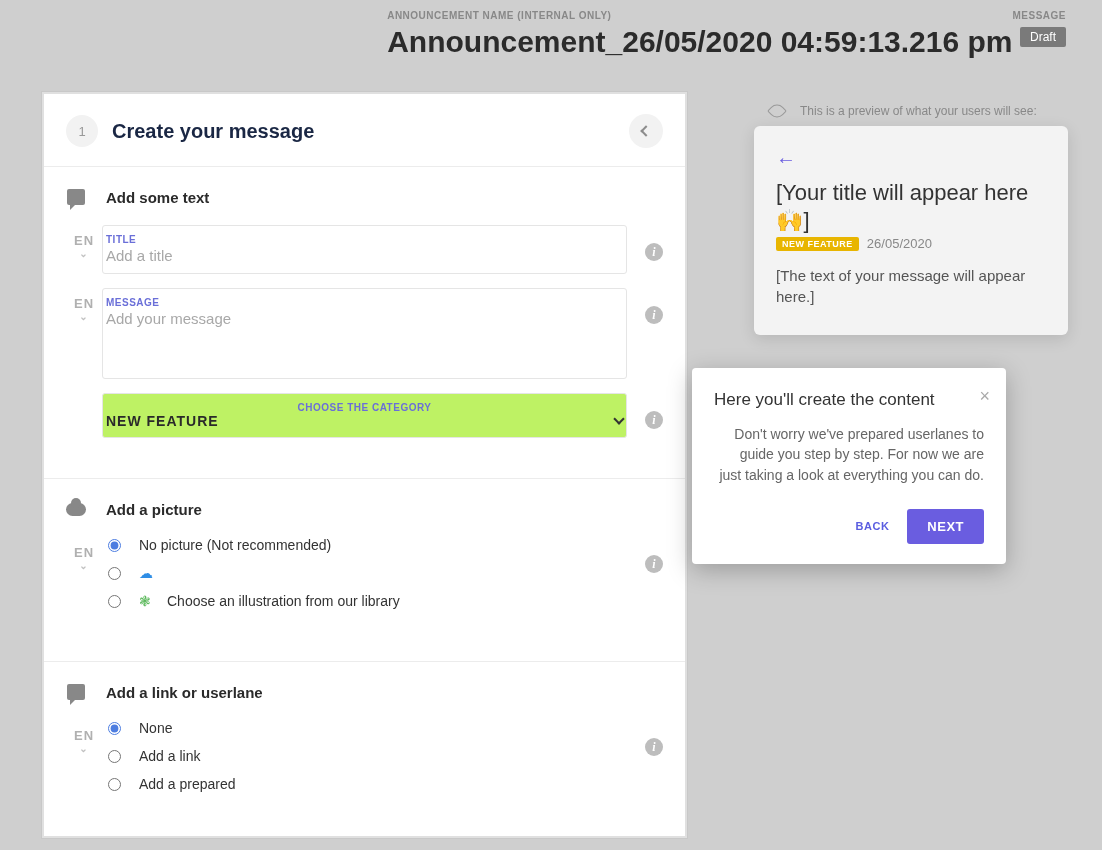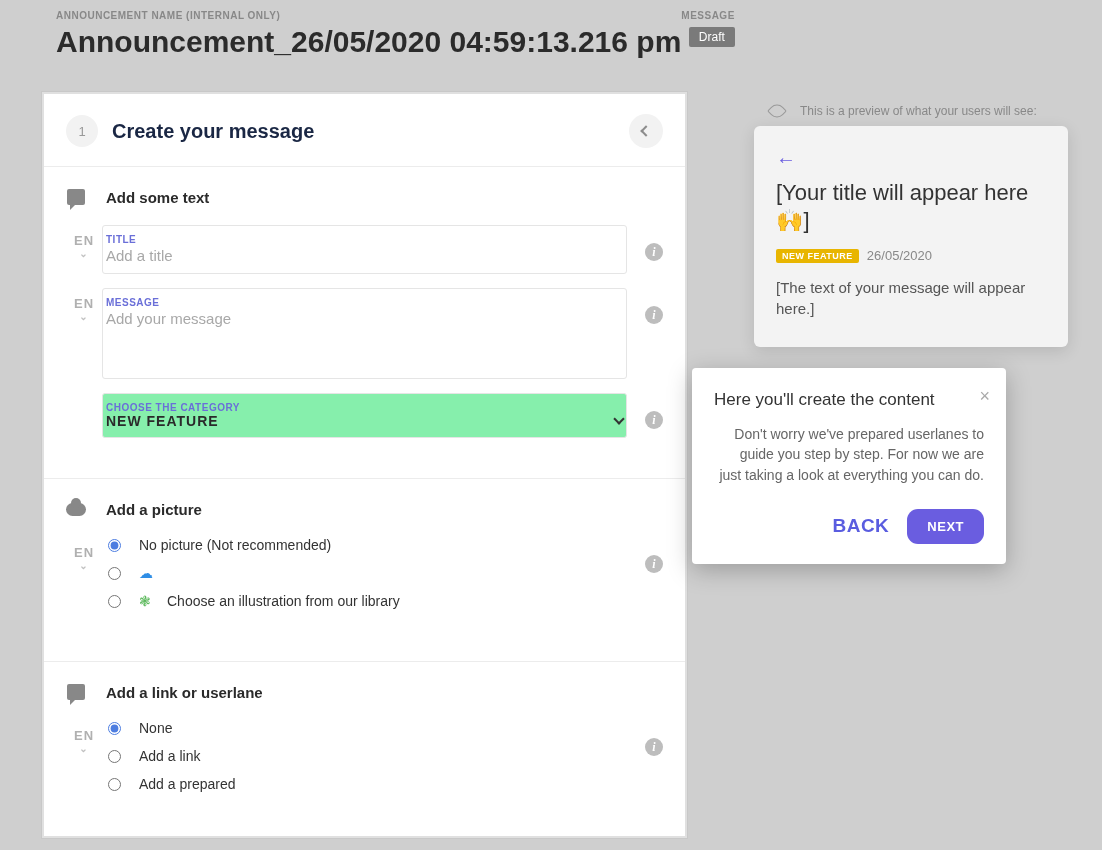--- a/index.html
+++ b/index.html
@@ -7,21 +7,21 @@
     font-family: -apple-system, BlinkMacSystemFont, "Segoe UI", Arial, sans-serif;
     background: #cfcfcf;
     width: 1102px;
     height: 850px;
     overflow: hidden;
     position: relative;
   }
   .page-header {
     padding: 10px 36px 0 56px;
     display: flex;
-    justify-content: flex-start;
+    justify-content: flex-end;
     align-items: flex-start;
   }
   .header-left .small-label {
     font-size: 10px;
     letter-spacing: 0.5px;
     color: #888;
     font-weight: 600;
   }
   .header-left .page-title {
     font-size: 30px;
@@ -130,21 +130,21 @@
     display:block;
     font-size:10px;
     color:#c0c0c0;
   }
   .input-box {
     flex: 1;
     border: 1px solid #e5e5e5;
     border-radius: 3px;
     padding: 8px 3px;
   }
-  .input-box.select { background:#86efac; }
+  .input-box.select { background:#bef264;text-align:center; }
   .input-box .field-label {
     font-size: 10px;
     color: #6a6fd8;
     font-weight: 700;
     letter-spacing: 0.5px;
   }
   .input-box .field-value, .input-box input, .input-box textarea {
     border: none;
     font-size: 15px;
     color: #333;
@@ -216,21 +216,21 @@
     color:#6a5de0;
     font-size:20px;
     margin-bottom:10px;
     cursor:pointer;
   }
   .preview-title {
     font-size:22px;
     color:#333;
     font-weight:400;
     line-height:1.25;
-    margin-bottom:14px;
+    margin-bottom:2px;
   }
   .preview-meta { display:flex; align-items:center; gap:8px; margin-bottom:14px; }
   .feat-badge {
     background:#e8b500;
     color:#fff;
     font-size:9px;
     font-weight:700;
     letter-spacing:0.5px;
     padding:2px 6px;
     border-radius:2px;
@@ -247,24 +247,24 @@
     padding:22px 22px 20px;
     box-shadow: 0 6px 24px rgba(0,0,0,0.25);
   }
   .tour-title { font-size:17px; color:#333; margin-bottom:14px; }
   .tour-close {
     position:absolute; right:16px; top:18px;
     color:#aaa; cursor:pointer; font-size:18px;
   }
   .tour-body { font-size:14px; color:#666; line-height:1.45; margin-bottom:24px;text-align:right; }
   .tour-actions { display:flex; justify-content:flex-end; gap:18px; align-items:center; }
-  .btn-back { color:#5a5de0; font-size:19px; font-weight:600; cursor:pointer; letter-spacing:0.5px;}
+  .btn-back { color:#5a5de0; font-size:11px; font-weight:600; cursor:pointer; letter-spacing:0.5px;}
   .btn-next {
     background:#6a5de0; color:#fff; font-size:13px; font-weight:600;
-    padding:10px 20px; border:none; border-radius:11px; cursor:pointer; letter-spacing:0.5px;
+    padding:10px 20px; border:none; border-radius:3px; cursor:pointer; letter-spacing:0.5px;
   }
   .icon-chat {
     width:18px;height:16px;background:#888;border-radius:2px;position:relative;
   }
   .icon-chat::after{
     content:'';position:absolute;bottom:-5px;left:3px;
     border:4px solid transparent;border-top-color:#888;border-left-color:#888;
     width:0;height:0;
   }
   .icon-cloud {

